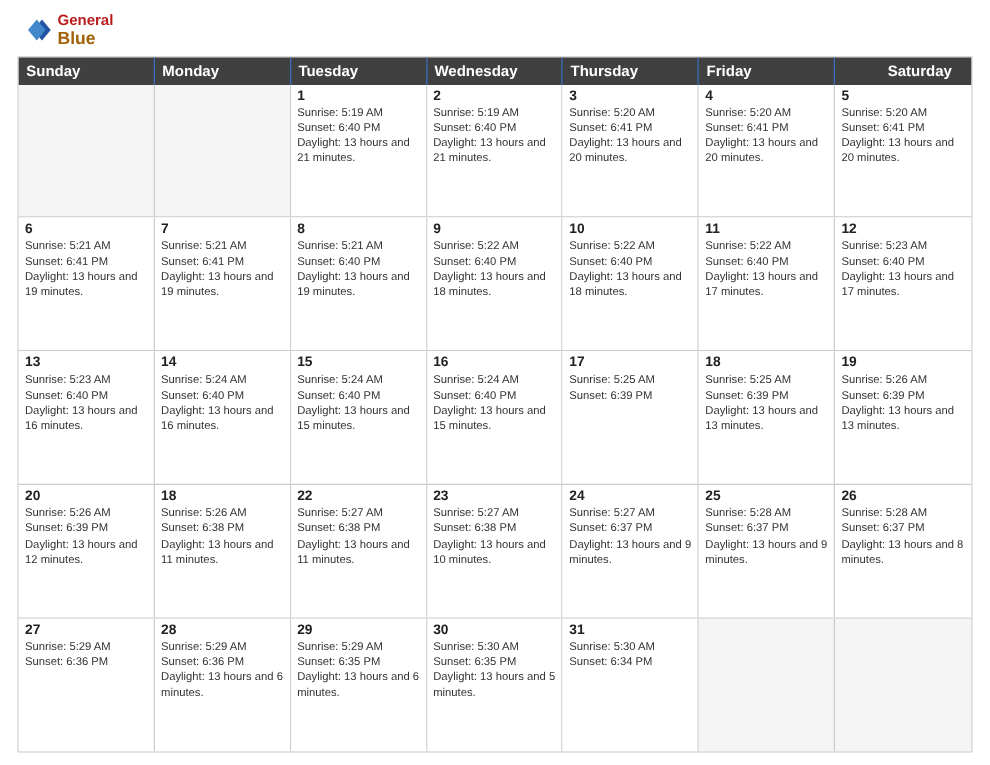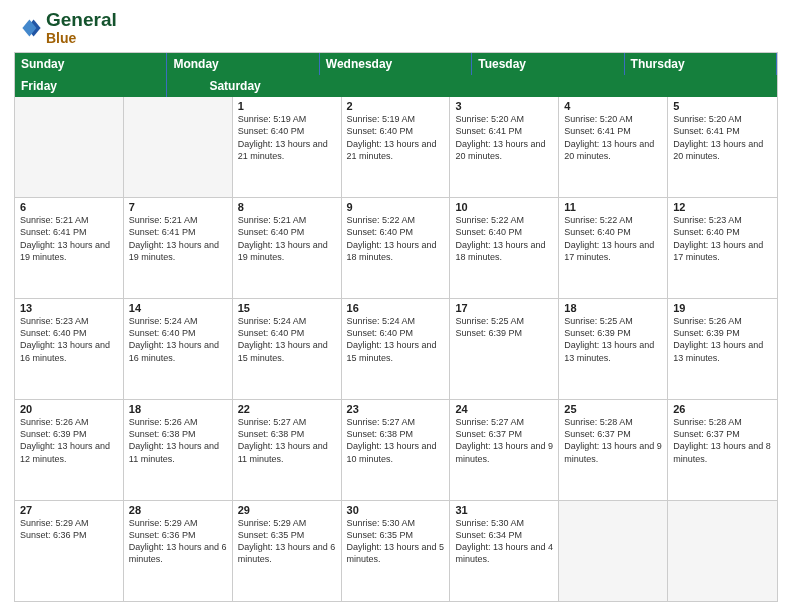--- a/index.html
+++ b/index.html
@@ -53,22 +53,22 @@
       margin-top: 2px;
     }
     .calendar {
       flex: 1;
       display: flex;
       flex-direction: column;
       border: 1px solid #ccc;
     }
     .cal-header {
       display: grid;
-      grid-template-columns: repeat(5, 1fr);
-      background: #15803d;
+      grid-template-columns: repeat(7, 1fr);
+      background: #404040;
     }
     .cal-header-cell {
       color: #fff;
       font-size: 12px;
       font-weight: bold;
       padding: 4px 6px;
       border-right: 1px solid #3a6dbf;
       text-align: left;
     }
     .cal-header-cell:last-child { border-right: none; margin-left: 36px; }
@@ -111,36 +111,36 @@
 
 <div class="page">
   <div class="header">
     <div class="logo">
       <svg class="logo-icon" viewBox="0 0 40 40">
 
         <polygon points="28,8 38,20 28,32 18,20" fill="#2255a4"></polygon>
         <polygon points="22,8 32,20 22,32 12,20" fill="#4488cc"></polygon>
       </svg>
       <div>
-        <div class="logo-text" style="color:#14532d;font-size:19px;font-weight:bold;">General</div>
+        <div class="logo-text" style="color:#b91c1c;font-size:12px;font-weight:bold;">General</div>
         <div class="logo-text" style="color:#a16207;font-size:14px;font-weight:bold;">Blue</div>
       </div>
     </div>
     <div class="header-right">
       <div class="month-title"></div>
       <div class="location-title"></div>
     </div>
   </div>
 
   <div class="calendar">
     <div class="cal-header">
       <div class="cal-header-cell">Sunday</div>
       <div class="cal-header-cell">Monday</div>
+      <div class="cal-header-cell">Tuesday</div>
       <div class="cal-header-cell">Wednesday</div>
-      <div class="cal-header-cell">Tuesday</div>
       <div class="cal-header-cell">Thursday</div>
       <div class="cal-header-cell">Friday</div>
       <div class="cal-header-cell">Saturday</div>
     </div>
     <div class="cal-body" id="cal-body">
     <div class="cal-row">
           <div class="cal-cell empty"></div>
           <div class="cal-cell empty"></div>
           <div class="cal-cell">
             <div class="day-num">1</div>
@@ -325,20 +325,19 @@
           <div class="cal-cell">
             <div class="day-num">30</div>
             <div class="cell-text">Sunrise: 5:30 AM</div>
             <div class="cell-text">Sunset: 6:35 PM</div>
             <div class="cell-text">Daylight: 13 hours and 5 minutes.</div>
           </div>
           <div class="cal-cell">
             <div class="day-num">31</div>
             <div class="cell-text">Sunrise: 5:30 AM</div>
             <div class="cell-text">Sunset: 6:34 PM</div>
-            <div class="cell-text">Daylight: 13 hours and 4 minutes.</div>
           </div>
           <div class="cal-cell empty"></div>
           <div class="cal-cell empty"></div>
         </div>
       </div>
   </div>
 </div>
 
 </body></html>

